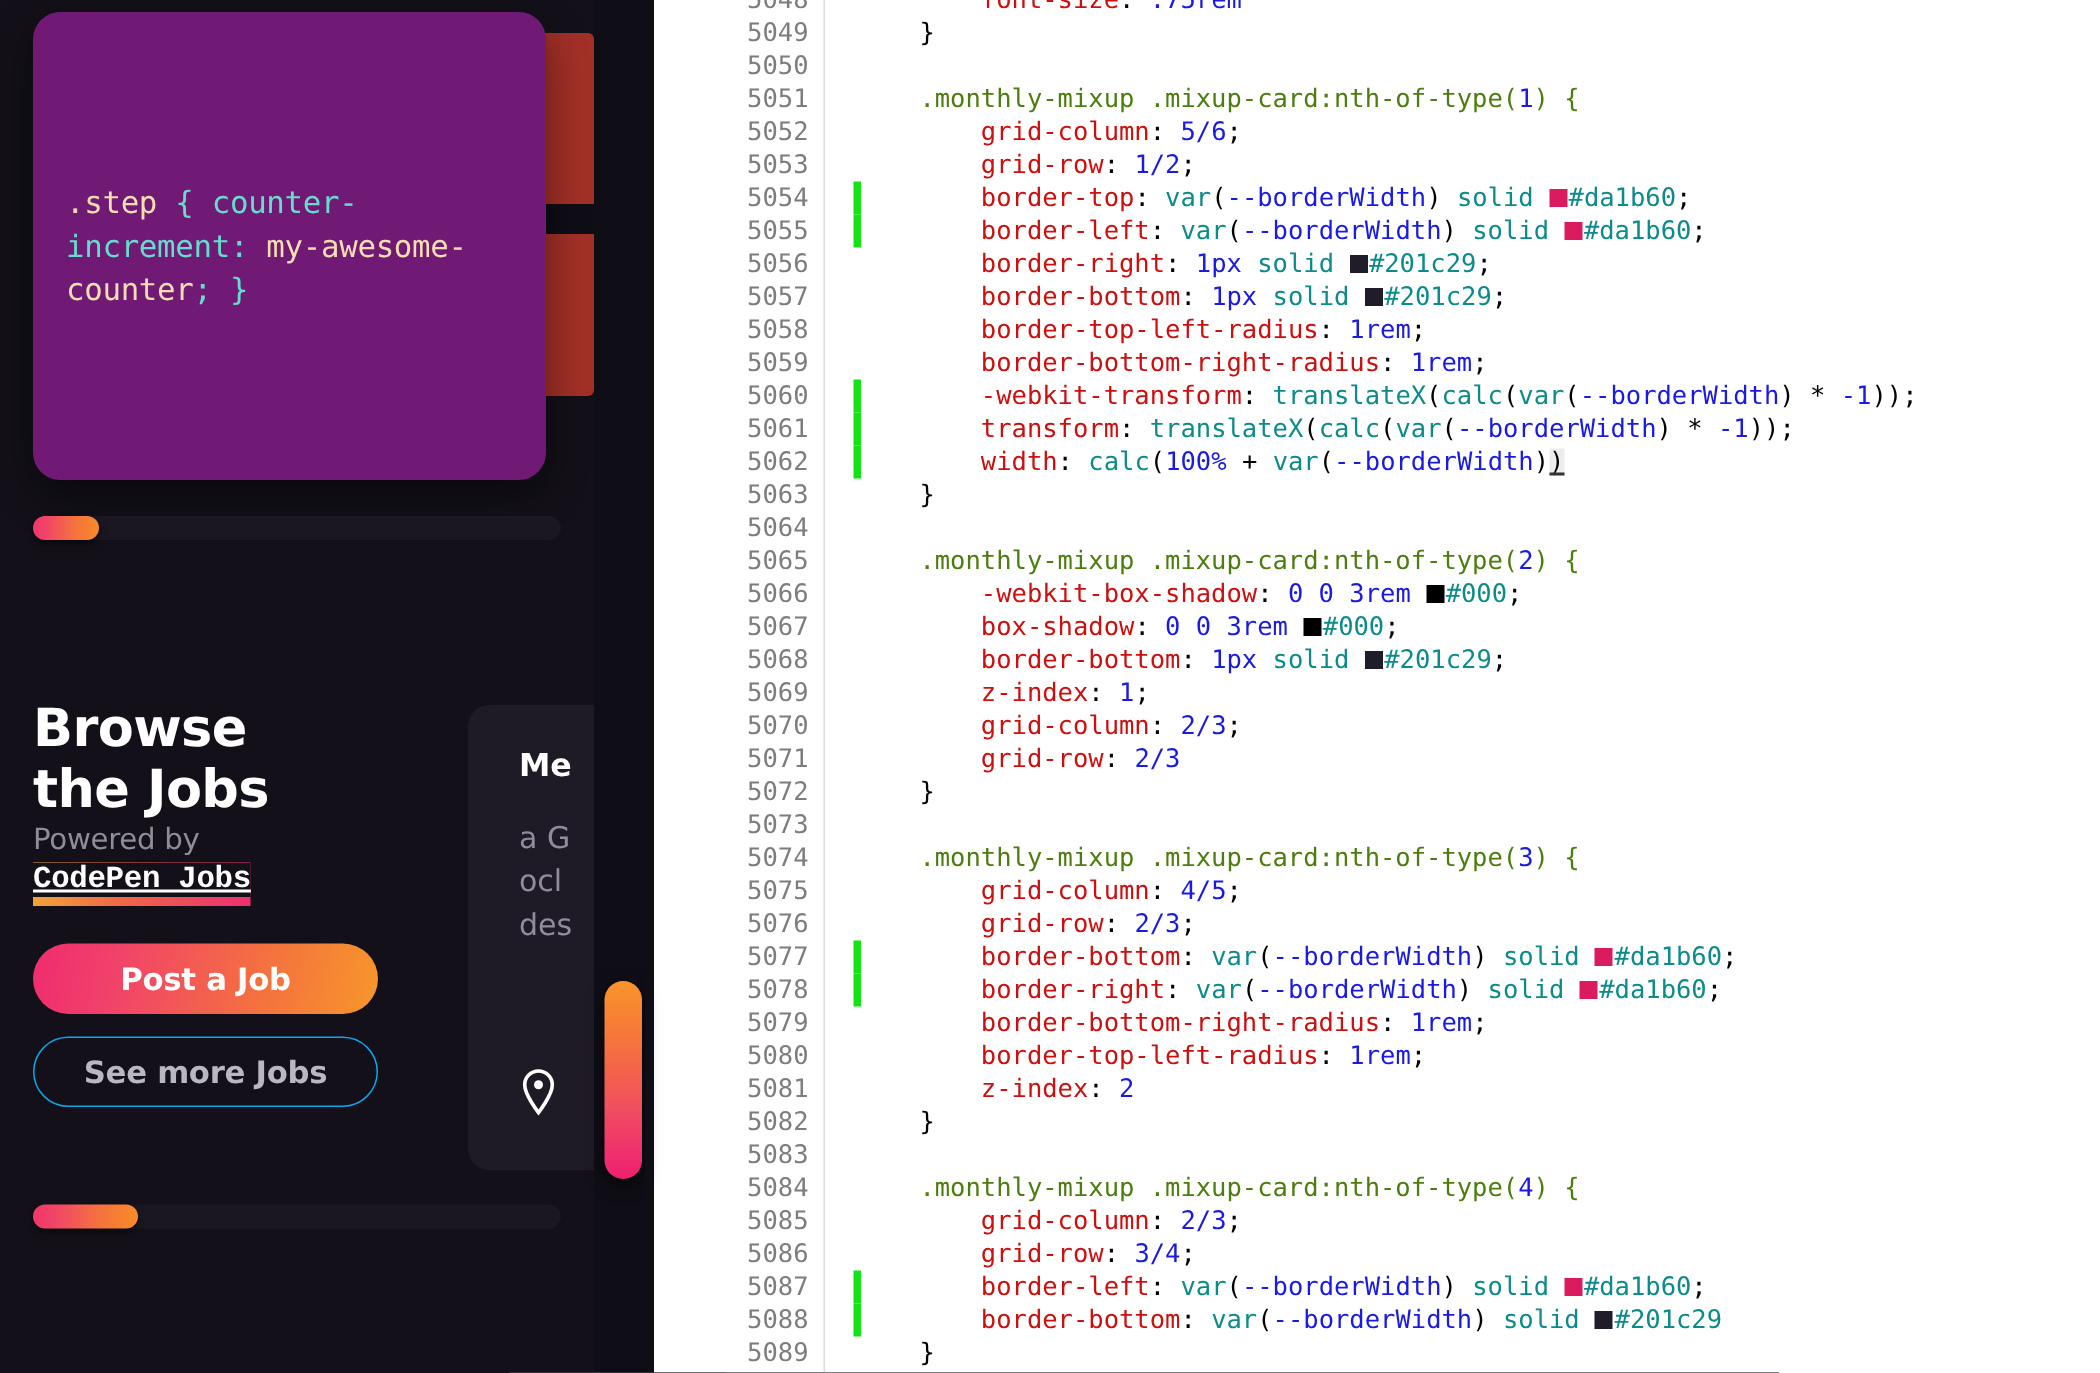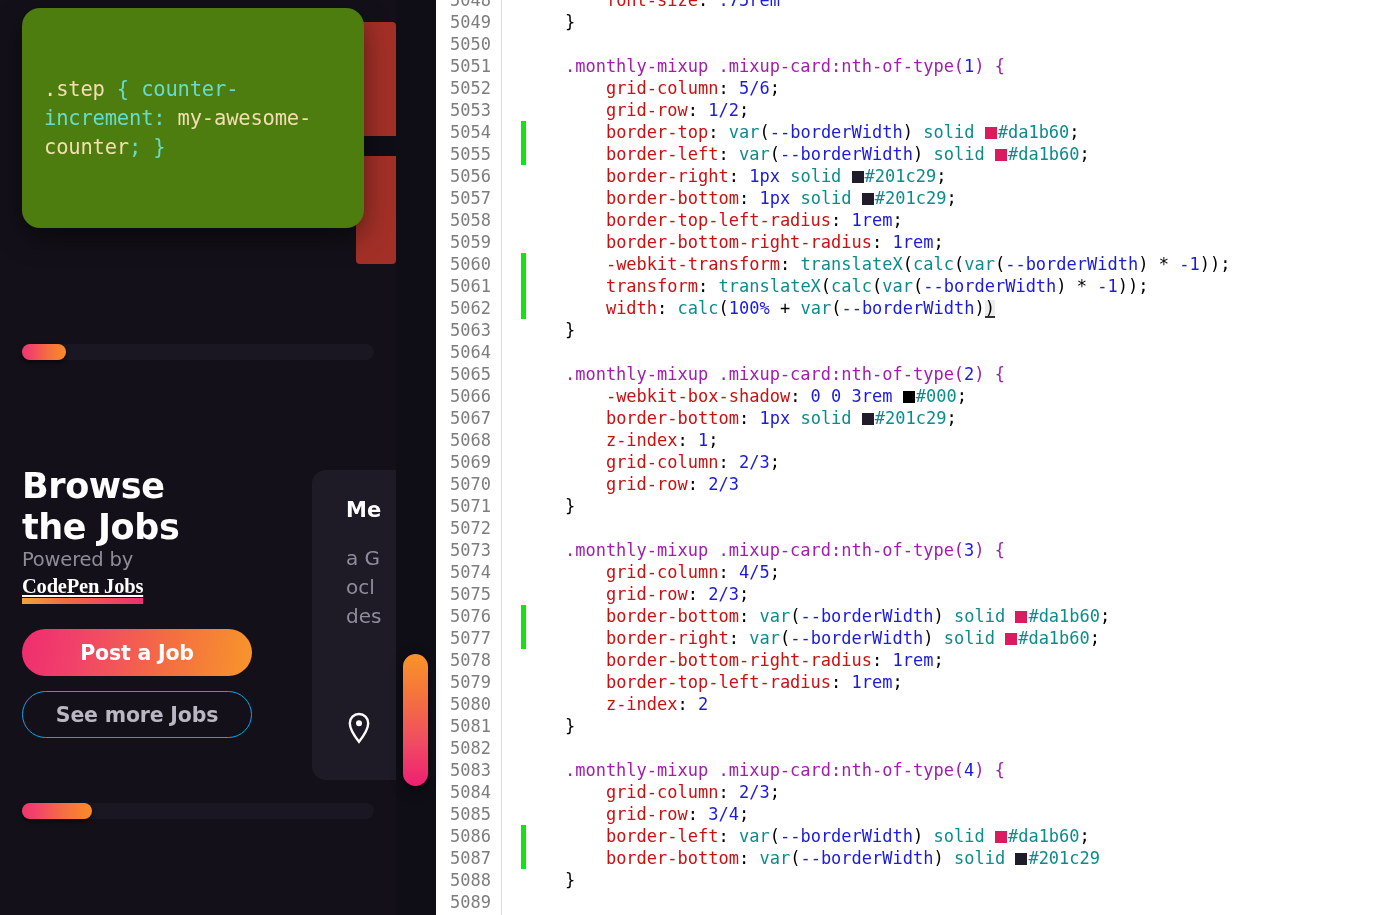--- a/index.html
+++ b/index.html
@@ -56,22 +56,22 @@
     background: #0f0d16;
     z-index: 2;
   }
 
   
   .code-card {
     position: absolute;
     left: 22px;
     top: 8px;
     width: 342px;
-    height: 220px;
-    background: #4d7c0f;
+    height: 312px;
+    background: #701a75;
     border-radius: 18px;
     z-index: 3;
     display: flex;
     align-items: center;
     padding: 0 22px;
     box-shadow: 0 10px 28px rgba(0,0,0,.45);
   }
   .code-card pre {
     font-family: "DejaVu Sans Mono", "Liberation Mono", monospace;
     font-size: 20.5px;
@@ -127,21 +127,21 @@
   }
   .powered-by {
     font-family: "DejaVu Sans", sans-serif;
     font-size: 19.5px;
     color: #8e8c99;
     letter-spacing: -0.2px;
   }
   .codepen-jobs {
     display: inline-block;
     margin-top: 4px;
-    font-family: Liberation Serif, serif;
+    font-family: Liberation Mono, monospace;
     font-size: 20.5px;
     font-weight: 700;
     color: #ffffff;
     letter-spacing: -0.2px;
     padding-bottom: 3px;
     border-bottom: 3px solid transparent;
     background-image:
       linear-gradient(#131019, #131019),
       linear-gradient(90deg, #f2a33a 0%, #ef6a45 38%, #ec2f72 100%);
     background-origin: border-box;
@@ -248,20 +248,21 @@
   
   .editor {
     position: absolute;
     left: 436px;
     top: 0;
     width: 964px;
     height: 915px;
     background: #ffffff;
     display: flex;
     overflow: hidden;
+    padding-left: 48px;
   }
   .gutter {
     flex: 0 0 66px;
     width: 66px;
     background: #ffffff;
     border-right: 1px solid #dcdcdc;
     padding-top: 0;
     text-align: right;
     padding-right: 10px;
   }
@@ -293,21 +294,21 @@
     content: "";
     position: absolute;
     left: 19px;
     top: 0;
     width: 5px;
     height: 22px;
     background: #13e313;
   }
 
   
-  .c-sel   { color: #a21caf; }
+  .c-sel   { color: #4d7c0f; }
   .c-prop  { color: #cc1010; }
   .c-num   { color: #1a1ae0; }
   .c-fn    { color: #0d8b8b; }
   .c-punc  { color: #000000; }
   .c-hex   { color: #0d8b8b; }
 
   .swatch {
     display: inline-block;
     width: 12px;
     height: 12px;
@@ -446,20 +447,21 @@
         <div class="code-line"><span class="c-punc">        </span><span class="c-prop">border-bottom</span><span class="c-punc">: </span><span class="c-num">1px</span><span class="c-punc"> </span><span class="c-fn">solid</span><span class="c-punc"> </span><span class="swatch" style="background: rgb(32, 28, 41);"></span><span class="c-hex">#201c29</span><span class="c-punc">;</span></div>
         <div class="code-line"><span class="c-punc">        </span><span class="c-prop">border-top-left-radius</span><span class="c-punc">: </span><span class="c-num">1rem</span><span class="c-punc">;</span></div>
         <div class="code-line"><span class="c-punc">        </span><span class="c-prop">border-bottom-right-radius</span><span class="c-punc">: </span><span class="c-num">1rem</span><span class="c-punc">;</span></div>
         <div class="code-line marked"><span class="c-punc">        </span><span class="c-prop">-webkit-transform</span><span class="c-punc">: </span><span class="c-fn">translateX</span><span class="c-punc">(</span><span class="c-fn">calc</span><span class="c-punc">(</span><span class="c-fn">var</span><span class="c-punc">(</span><span class="c-num">--borderWidth</span><span class="c-punc">) * </span><span class="c-num">-1</span><span class="c-punc">));</span></div>
         <div class="code-line marked"><span class="c-punc">        </span><span class="c-prop">transform</span><span class="c-punc">: </span><span class="c-fn">translateX</span><span class="c-punc">(</span><span class="c-fn">calc</span><span class="c-punc">(</span><span class="c-fn">var</span><span class="c-punc">(</span><span class="c-num">--borderWidth</span><span class="c-punc">) * </span><span class="c-num">-1</span><span class="c-punc">));</span></div>
         <div class="code-line marked"><span class="c-punc">        </span><span class="c-prop">width</span><span class="c-punc">: </span><span class="c-fn">calc</span><span class="c-punc">(</span><span class="c-num">100%</span><span class="c-punc"> + </span><span class="c-fn">var</span><span class="c-punc">(</span><span class="c-num">--borderWidth</span><span class="c-punc">)</span><span class="c-punc">)</span><span class="caret"></span></div>
         <div class="code-line"><span class="c-punc">    }</span></div>
         <div class="code-line"></div>
         <div class="code-line"><span class="c-sel">    .monthly-mixup .mixup-card:nth-of-type(</span><span class="c-num">2</span><span class="c-sel">) {</span></div>
         <div class="code-line"><span class="c-punc">        </span><span class="c-prop">-webkit-box-shadow</span><span class="c-punc">: </span><span class="c-num">0 0 3rem</span><span class="c-punc"> </span><span class="swatch" style="background: rgb(0, 0, 0);"></span><span class="c-hex">#000</span><span class="c-punc">;</span></div>
+        <div class="code-line"><span class="c-punc">        </span><span class="c-prop">box-shadow</span><span class="c-punc">: </span><span class="c-num">0 0 3rem</span><span class="c-punc"> </span><span class="swatch" style="background: rgb(0, 0, 0);"></span><span class="c-hex">#000</span><span class="c-punc">;</span></div>
         <div class="code-line"><span class="c-punc">        </span><span class="c-prop">border-bottom</span><span class="c-punc">: </span><span class="c-num">1px</span><span class="c-punc"> </span><span class="c-fn">solid</span><span class="c-punc"> </span><span class="swatch" style="background: rgb(32, 28, 41);"></span><span class="c-hex">#201c29</span><span class="c-punc">;</span></div>
         <div class="code-line"><span class="c-punc">        </span><span class="c-prop">z-index</span><span class="c-punc">: </span><span class="c-num">1</span><span class="c-punc">;</span></div>
         <div class="code-line"><span class="c-punc">        </span><span class="c-prop">grid-column</span><span class="c-punc">: </span><span class="c-num">2/3</span><span class="c-punc">;</span></div>
         <div class="code-line"><span class="c-punc">        </span><span class="c-prop">grid-row</span><span class="c-punc">: </span><span class="c-num">2/3</span></div>
         <div class="code-line"><span class="c-punc">    }</span></div>
         <div class="code-line"></div>
         <div class="code-line"><span class="c-sel">    .monthly-mixup .mixup-card:nth-of-type(</span><span class="c-num">3</span><span class="c-sel">) {</span></div>
         <div class="code-line"><span class="c-punc">        </span><span class="c-prop">grid-column</span><span class="c-punc">: </span><span class="c-num">4/5</span><span class="c-punc">;</span></div>
         <div class="code-line"><span class="c-punc">        </span><span class="c-prop">grid-row</span><span class="c-punc">: </span><span class="c-num">2/3</span><span class="c-punc">;</span></div>
         <div class="code-line marked"><span class="c-punc">        </span><span class="c-prop">border-bottom</span><span class="c-punc">: </span><span class="c-fn">var</span><span class="c-punc">(</span><span class="c-num">--borderWidth</span><span class="c-punc">) </span><span class="c-fn">solid</span><span class="c-punc"> </span><span class="swatch" style="background: rgb(218, 27, 96);"></span><span class="c-hex">#da1b60</span><span class="c-punc">;</span></div>

